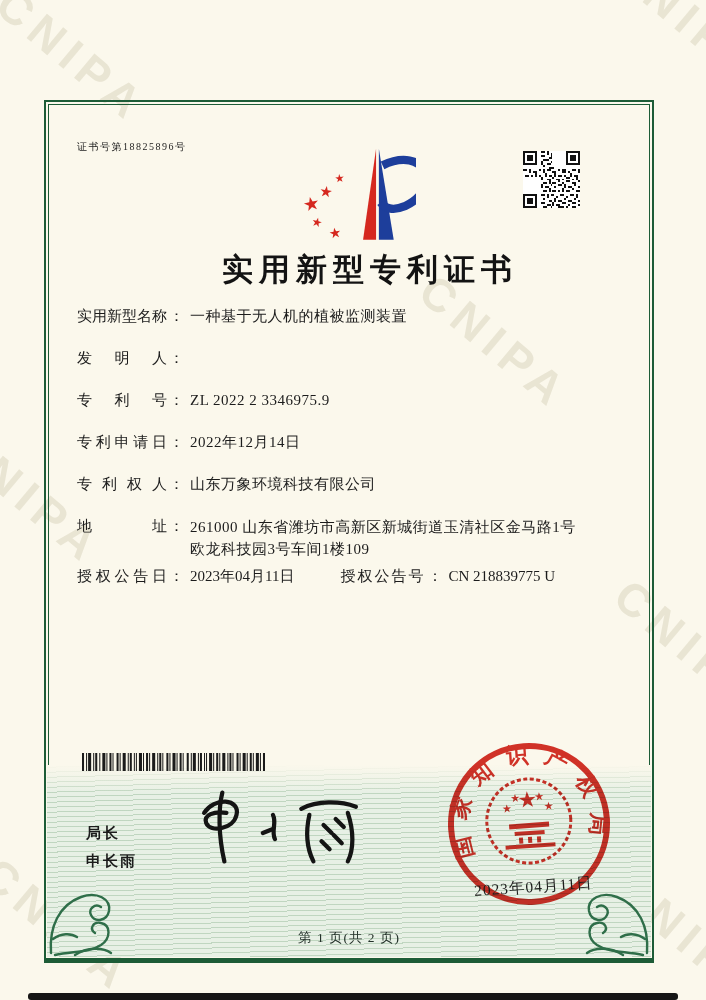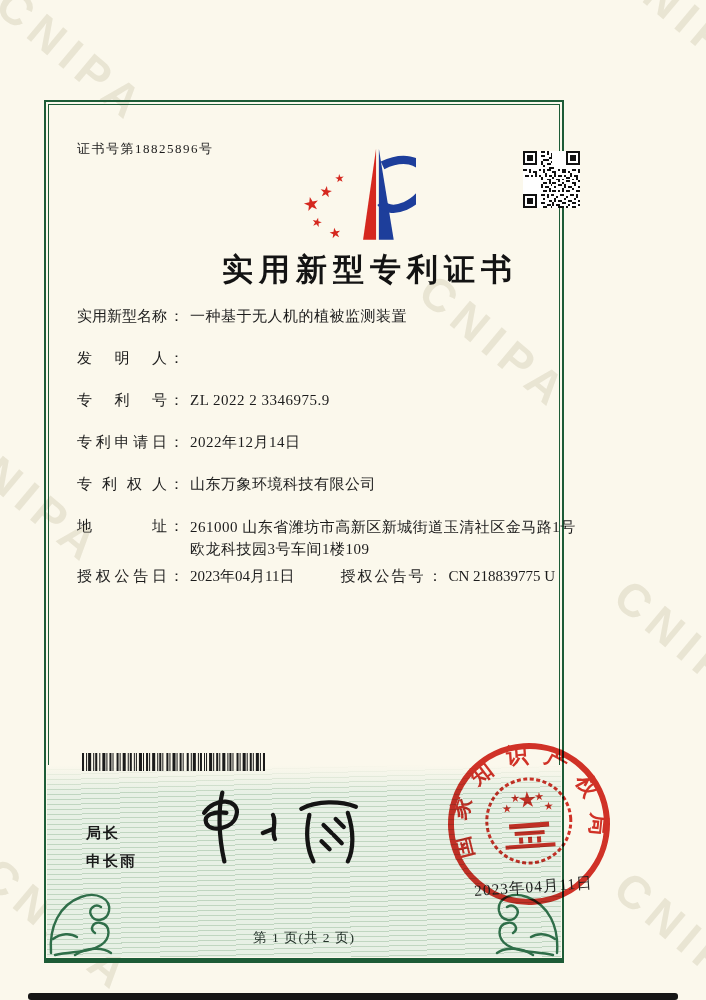--- a/index.html
+++ b/index.html
@@ -11,21 +11,21 @@
   }
   
   .wm {
     position:absolute; font-family:"Liberation Sans","DejaVu Sans",sans-serif;
     font-weight:bold; font-size:46px; letter-spacing:8px;
     color:rgba(188,178,146,0.28); transform:rotate(40deg); white-space:nowrap;
     user-select:none;
   }
   
   .frame {
-    position:absolute; left:44px; top:100px; width:520px; height:863px;
+    position:absolute; left:44px; top:100px; width:610px; height:863px;
     border:2px solid #1d5c37; border-bottom-width:5px;
   }
   .frame-inner {
     position:absolute; inset:2px; border:1px solid #1d5c37; pointer-events:none;
   }
   .green-zone {
     position:absolute; left:1px; right:1px; bottom:1px; height:192px;
     background-color:#e7f0e5;
     background-image:repeating-linear-gradient(-1.5deg,
       rgba(108,158,114,0.32) 0 1px, rgba(255,255,255,0) 1px 5px);
@@ -35,21 +35,21 @@
     background:linear-gradient(#fbf8ec, rgba(251,248,236,0));
   }
   .ornament { position:absolute; bottom:-2px; width:70px; height:70px; }
   .ornament.left { left:-2px; }
   .ornament.right { right:-2px; transform:scaleX(-1); }
   .page-num {
     position:absolute; left:0; right:0; bottom:11px; text-align:center;
     font-size:13.5px; color:#24322a; letter-spacing:1px;
   }
   
-  .cert-no { position:absolute; left:77px; top:140px; font-size:13px; letter-spacing:1.5px; }
+  .cert-no { position:absolute; left:77px; top:140px; font-size:10px; letter-spacing:1.5px; }
   .logo { position:absolute; left:286px; top:144px; width:130px; height:104px; }
   .qr { position:absolute; left:523px; top:151px; width:57px; height:57px; }
   .title {
     position:absolute; left:0; right:0; top:249px; text-align:center;
     font-size:31px; font-weight:bold; letter-spacing:6px; color:#131313;padding-left:34px;
   }
   
   .fields { position:absolute; left:77px; right:56px; top:306px; font-size:15px; }
   .frow { display:flex; align-items:flex-start; line-height:21px; margin-bottom:21px; }
   .flabel {

